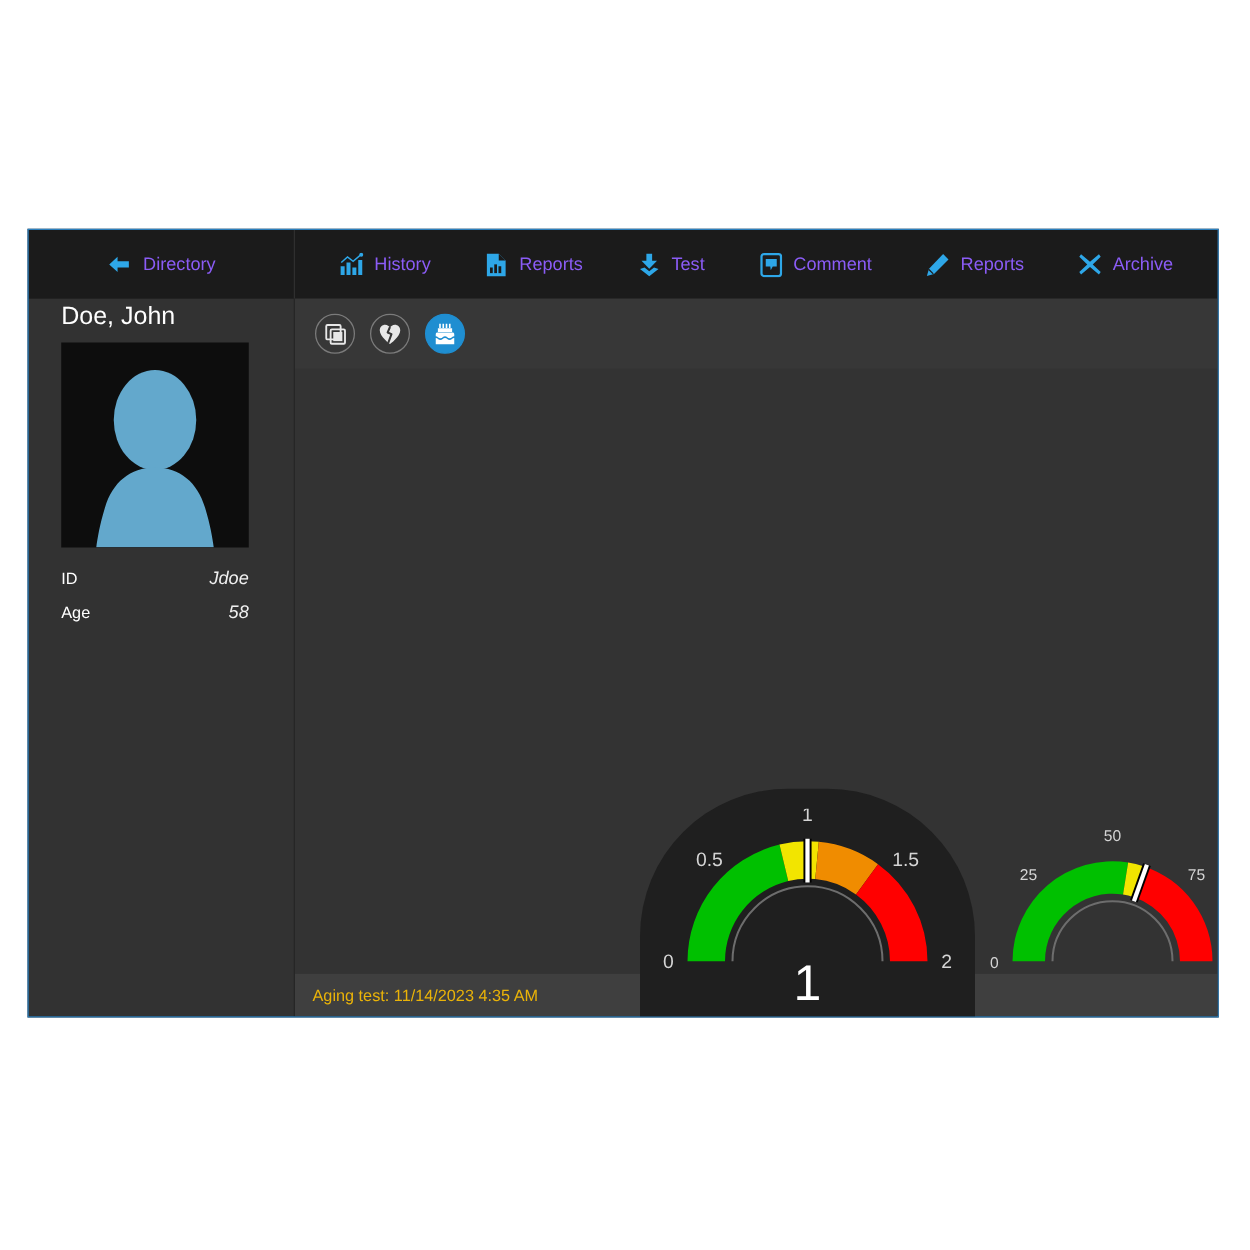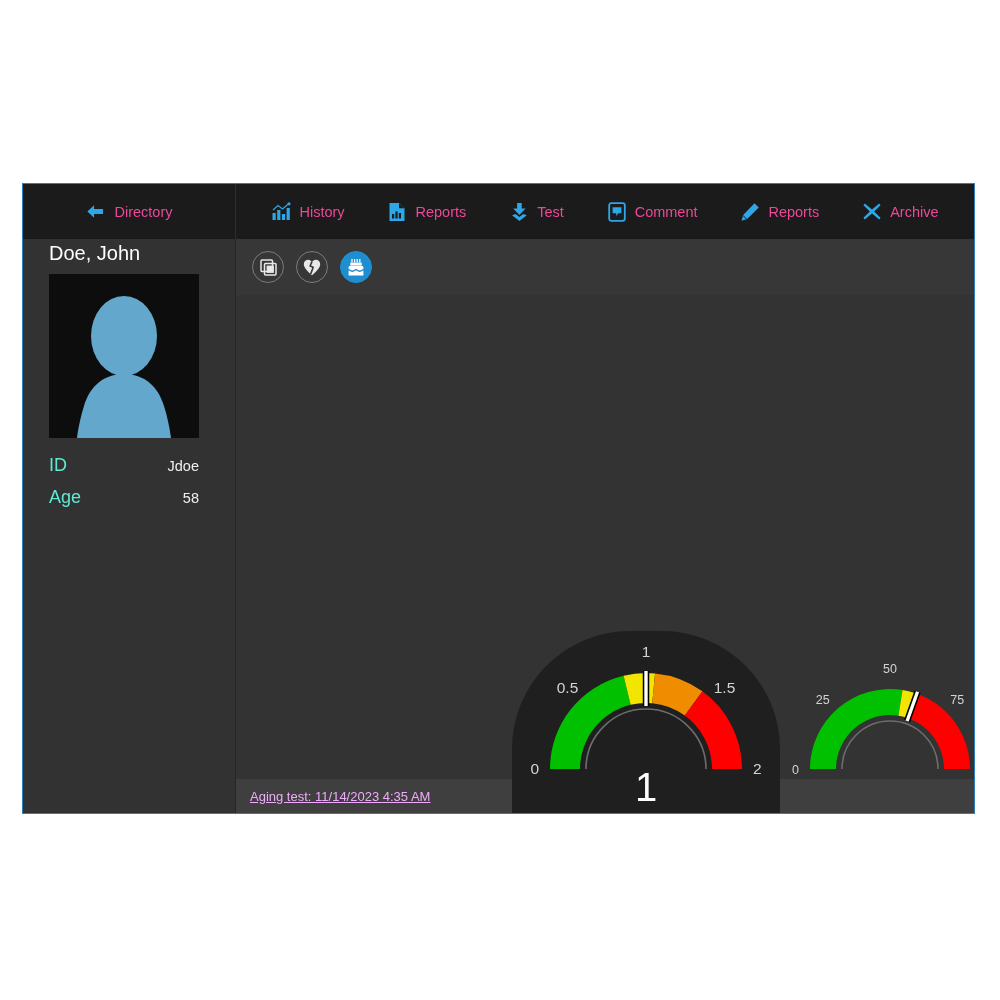--- a/index.html
+++ b/index.html
@@ -67,21 +67,21 @@
   }
   #toolbar-right {
     flex: 1;
     display: flex;
     align-items: center;
     justify-content: space-around;
     padding: 0 14px;
   }
   .tool-item {
     display: flex; align-items: center; gap: 8px;
-    color: #ec4899;
+    color: #8b5cf6;
     font-size: 14.5px;
     white-space: nowrap;
   }
   .tool-icon {
     width: 20px; height: 20px;
     display: flex; align-items: center; justify-content: center;
     color: #2ea7e8;
     flex: 0 0 auto;
   }
   .tool-icon svg { display: block; }
@@ -108,22 +108,22 @@
     background: #0d0d0d;
     display: flex; align-items: flex-end; justify-content: center;
     overflow: hidden;
   }
   #avatar svg { display: block; }
   #info-table { margin-top: 17px; width: 150px; }
   .info-row {
     display: flex; justify-content: space-between; align-items: baseline;
     margin-bottom: 11px;
   }
-  .info-label { color: #5eead4; font-size: 18px; }
-  .info-value { color: #f0f0f0; font-size: 14.5px; }
+  .info-label { color: #ffffff; font-size: 13px; }
+  .info-value { color: #f0f0f0; font-size: 14.5px; font-style: italic; }
 
   
   #main { flex: 1; display: flex; flex-direction: column; min-width: 0; background: #3a3a3a; }
 
   #page-header {
     height: 56px;
     background: #373737;
     display: flex; align-items: center; justify-content: space-between;
     padding: 0 22px 0 16px;
     flex: 0 0 auto;
@@ -179,21 +179,21 @@
   }
 
   
   #footer {
     height: 34px;
     background: #3f3f3f;
     display: flex; align-items: center;
     padding-left: 14px;
     flex: 0 0 auto;
   }
-  #footer-text { color: #f0abfc; font-size: 13px; text-decoration: underline; }
+  #footer-text { color: #eab308; font-size: 13px; }
 </style>
 </head>
 <body>
 
 <div id="app-window">
 
 
   <div id="toolbar">
 
     <div id="toolbar-left" class="tool-item">

